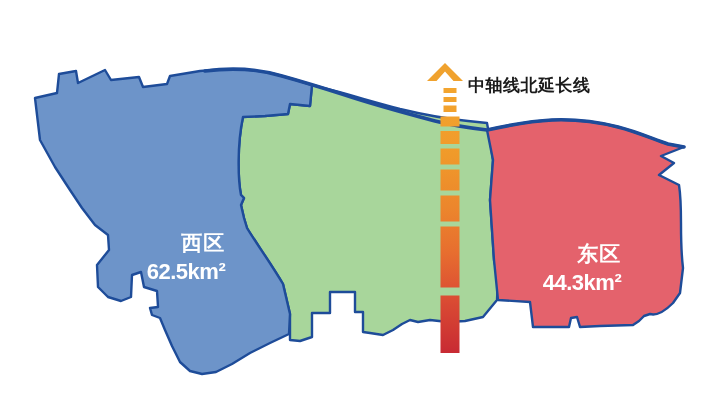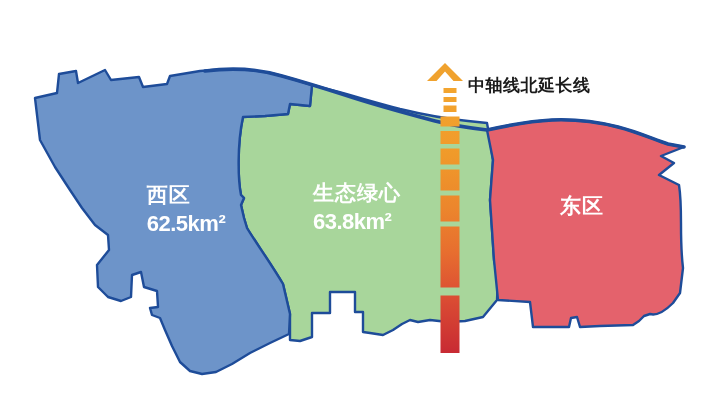--- a/index.html
+++ b/index.html
@@ -7,25 +7,26 @@
     position:relative;
     width:718px;height:407px;
     background:#ffffff;
     overflow:hidden;
     font-family:"Liberation Sans","DejaVu Sans",sans-serif;
   }
   #map-svg{position:absolute;left:0;top:0;}
   .region-label{
     position:absolute;
     transform:translateX(-50%);
-    text-align:left;
+    text-align:right;
     color:#ffffff;
     font-weight:bold;
     white-space:nowrap;
     pointer-events:none;
+    margin-top:48px;
   }
   .r-name{font-size:21px;line-height:25px;letter-spacing:1px;}
   .r-area{font-size:22px;line-height:27px;margin-top:3px;letter-spacing:-0.5px;}
   .axis-label{
     position:absolute;
     left:468px;top:74px;
     font-size:17px;
     font-weight:bold;
     color:#1a1a1a;
     letter-spacing:0.5px;
@@ -116,24 +117,21 @@
     </g>
 
     <polygon points="427,81 445,63 463,81 453.5,81 445,71.5 436.5,81" fill="#f0a22e"></polygon>
   </svg>
 
   <div class="region-label" style="left:186px;top:182px">
     <div class="r-name">西区</div>
     <div class="r-area">62.5km²</div>
   </div>
 
-  <div class="region-label" style="left:357px;top:180px">
-    <div class="r-name">生态绿心</div>
-    <div class="r-area">63.8km²</div>
-  </div>
 
   <div class="region-label" style="left:582px;top:193px">
     <div class="r-name">东区</div>
+    <div class="r-area">44.3km²</div>
   </div>
 
   <div class="axis-label">中轴线北延长线</div>
 
 </div>
 
 </body></html>

